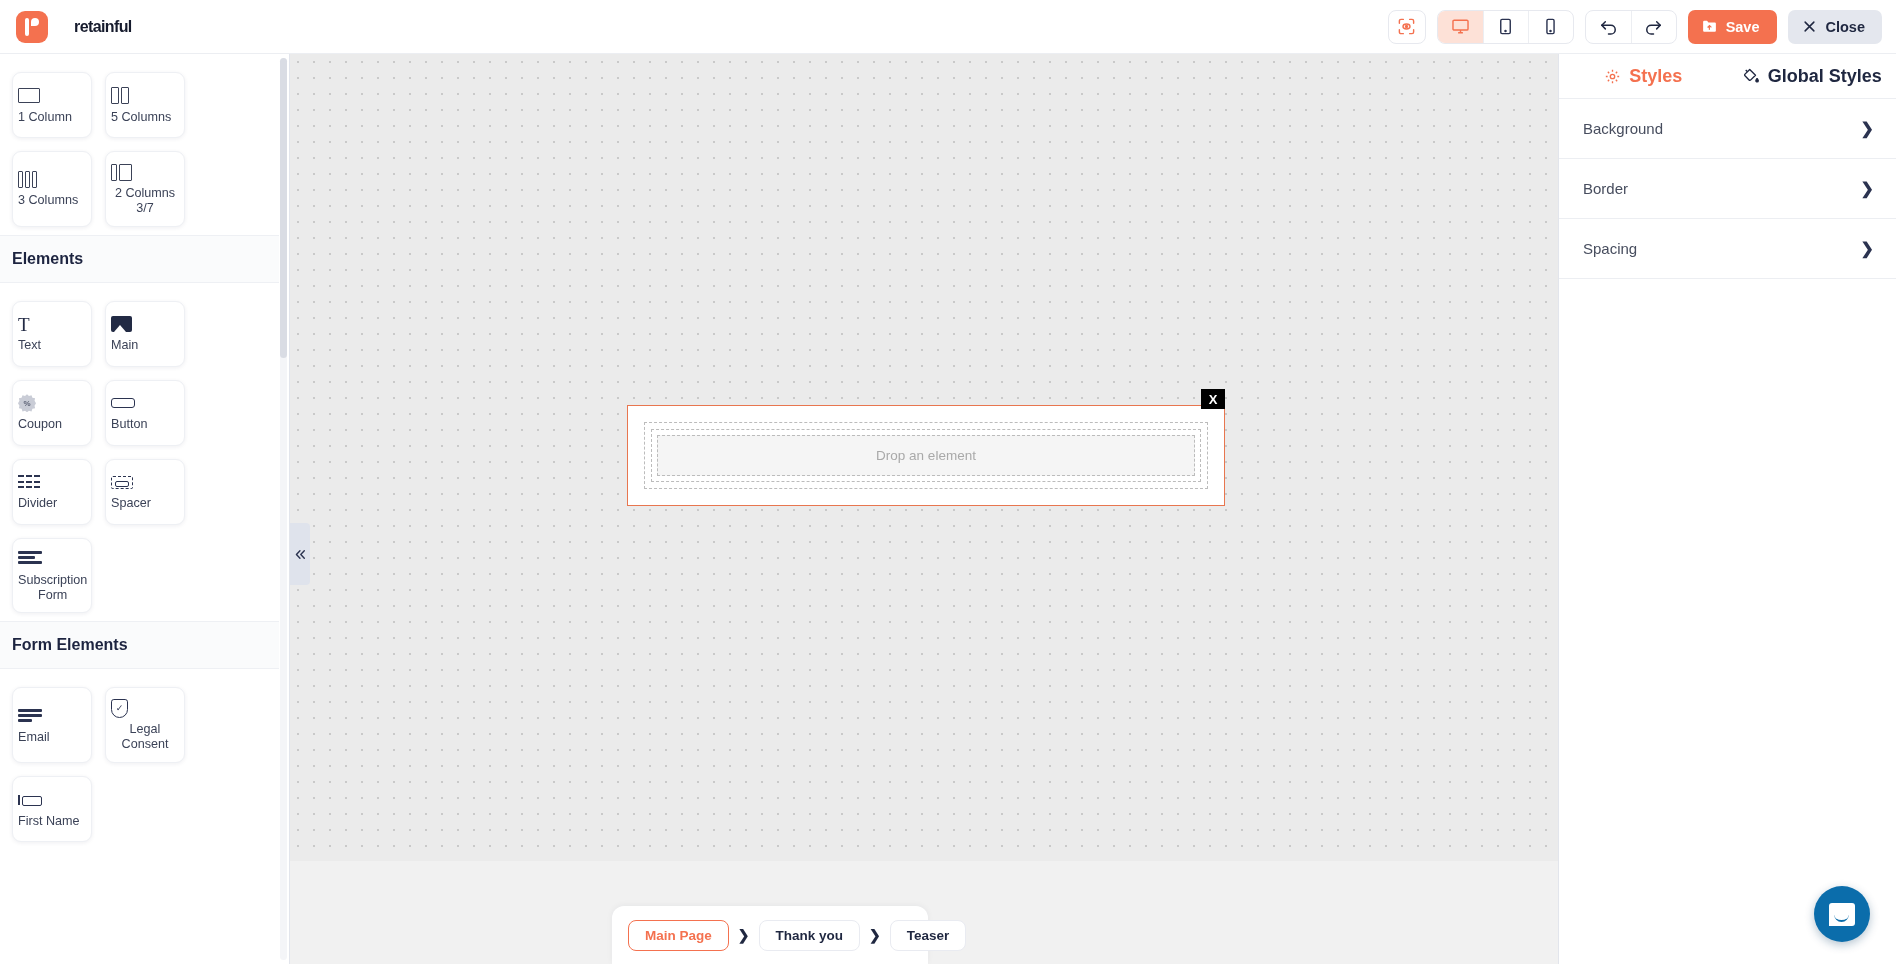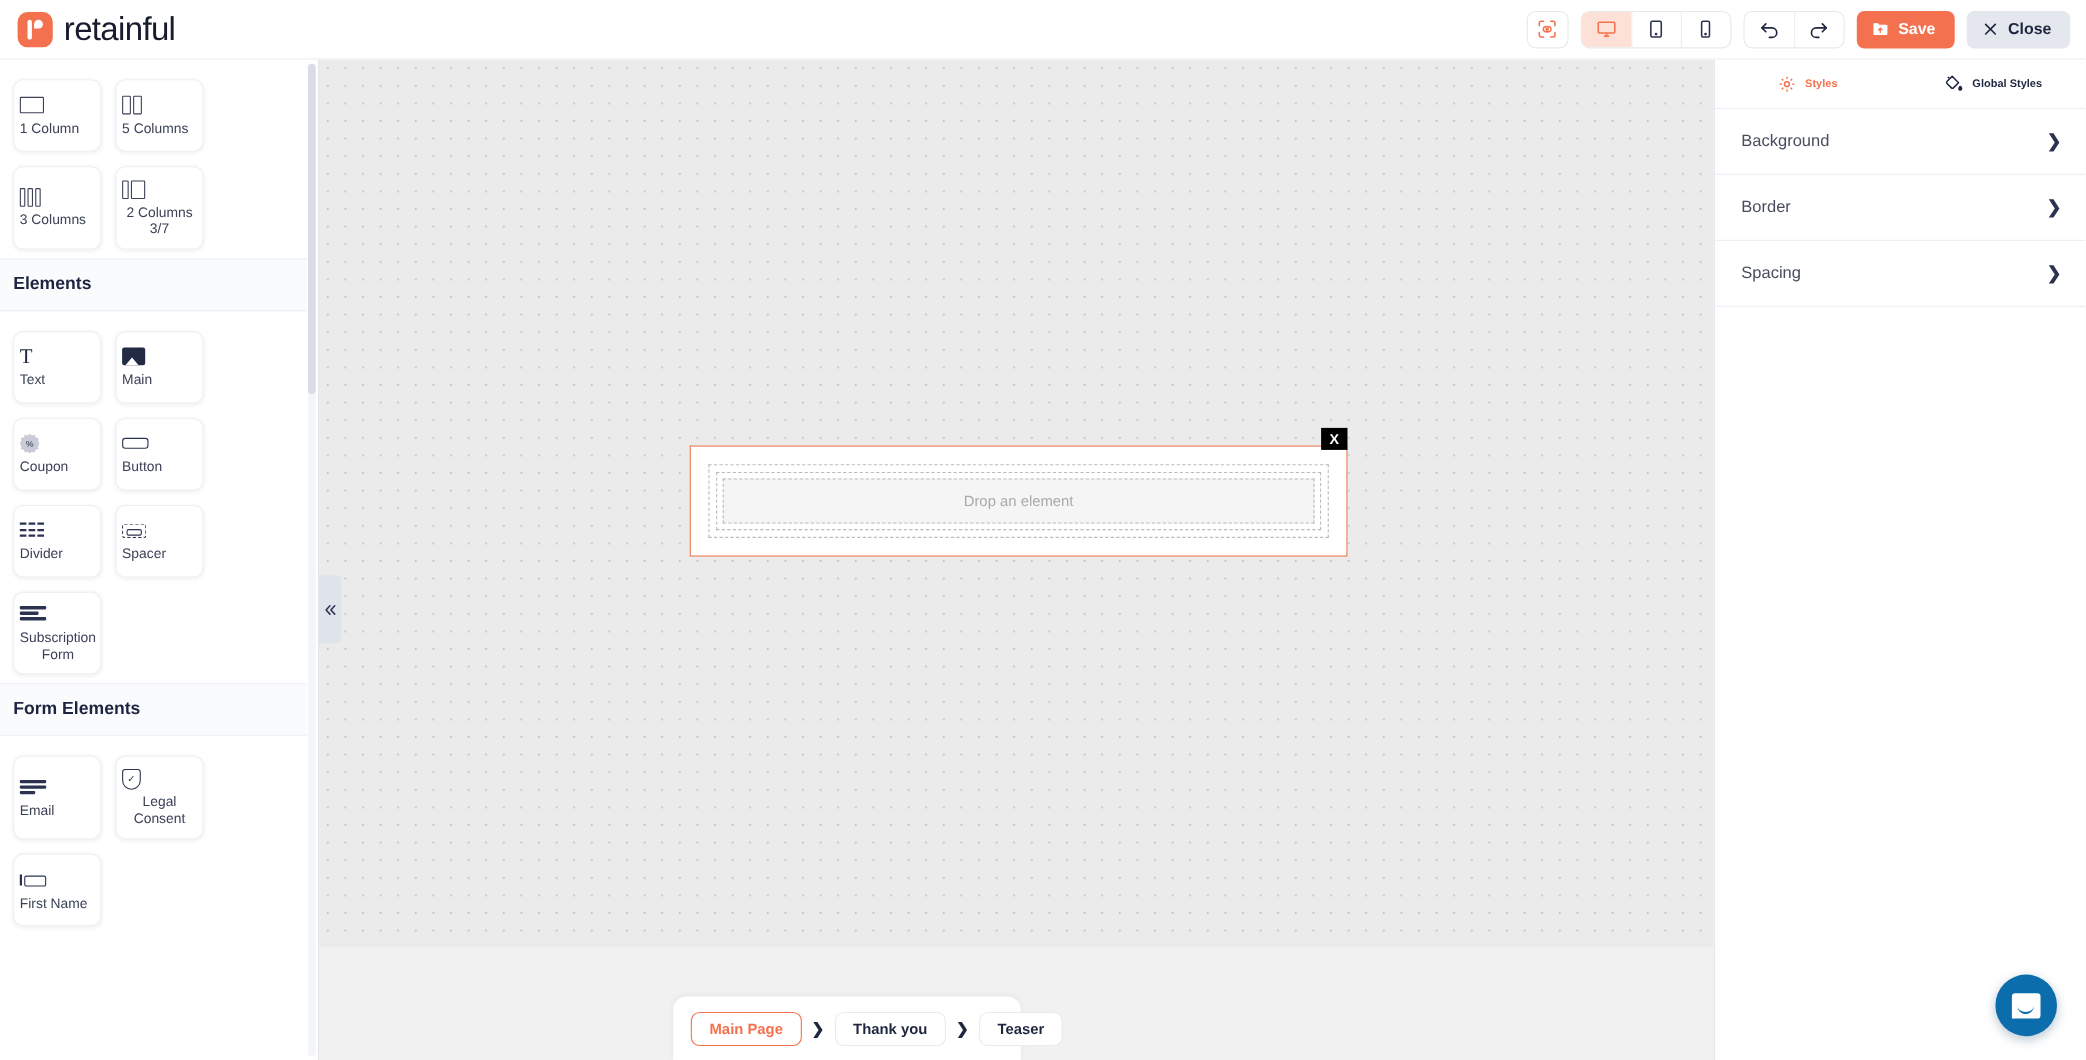--- a/index.html
+++ b/index.html
@@ -30,22 +30,23 @@
   .brand-mark::before {
     content: ""; position: absolute; left: 9px; top: 7px;
     width: 4px; height: 18px; background: #fff; border-radius: 2px;
   }
   .brand-mark::after {
     content: ""; position: absolute; left: 15px; top: 7px;
     width: 8px; height: 8px; background: #fff;
     border-radius: 5px 5px 5px 0;
   }
   .brand-name {
-    font-size: 30px; font-weight: 400; color: #161b2d;
+    font-size: 16px; font-weight: 700; color: #161b2d;
     letter-spacing: -0.6px;
+    margin-left: 16px;
   }
 
   .tb-right { display: flex; align-items: center; gap: 11px; }
   .tb-group {
     display: flex; align-items: center;
     border: 1px solid #e7e9ef; border-radius: 8px;
     background: #fff; overflow: hidden; height: 34px;
   }
   .tb-btn {
     width: 45px; height: 32px;
@@ -251,21 +252,21 @@
     background: #ffffff;
     border-left: 1px solid #e2e5ec;
     z-index: 30;
   }
   .rp-tabs {
     display: flex; height: 45px;
     border-bottom: 1px solid #eceef2;
   }
   .rp-tab {
     flex: 1; display: flex; align-items: center; justify-content: center;
-    gap: 8px; font-size: 10px; font-weight: 700; color: #1f2740;
+    gap: 8px; font-size: 18px; font-weight: 700; color: #1f2740;
     cursor: pointer;
   }
   .rp-tab.active { color: #f4714f; }
   .rp-row {
     height: 60px; display: flex; align-items: center;
     justify-content: space-between;
     padding: 0 22px 0 24px;
     border-bottom: 1px solid #eceef2;
     font-size: 15px; color: #474d5e;
     cursor: pointer;

